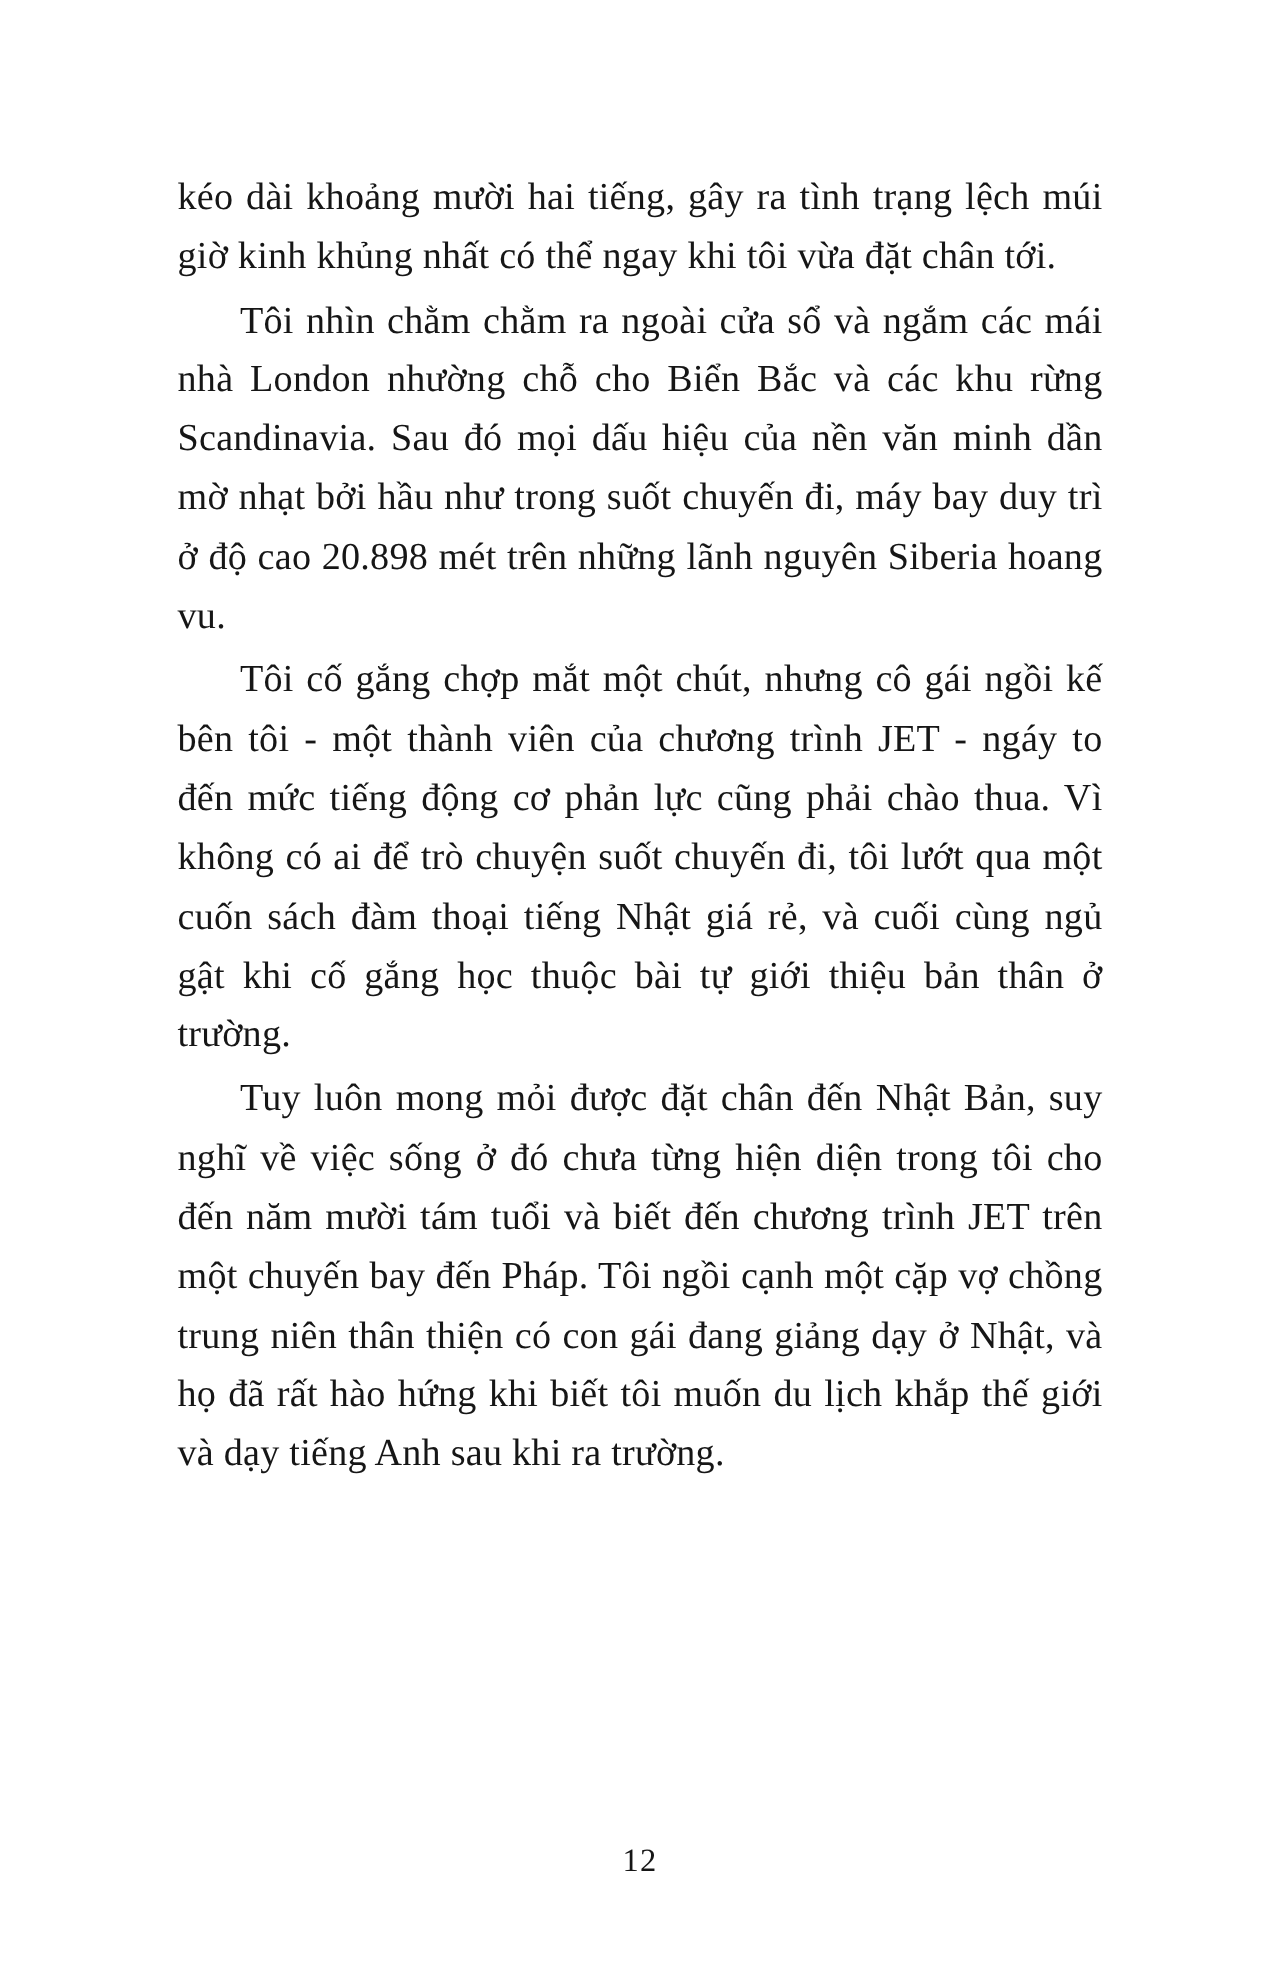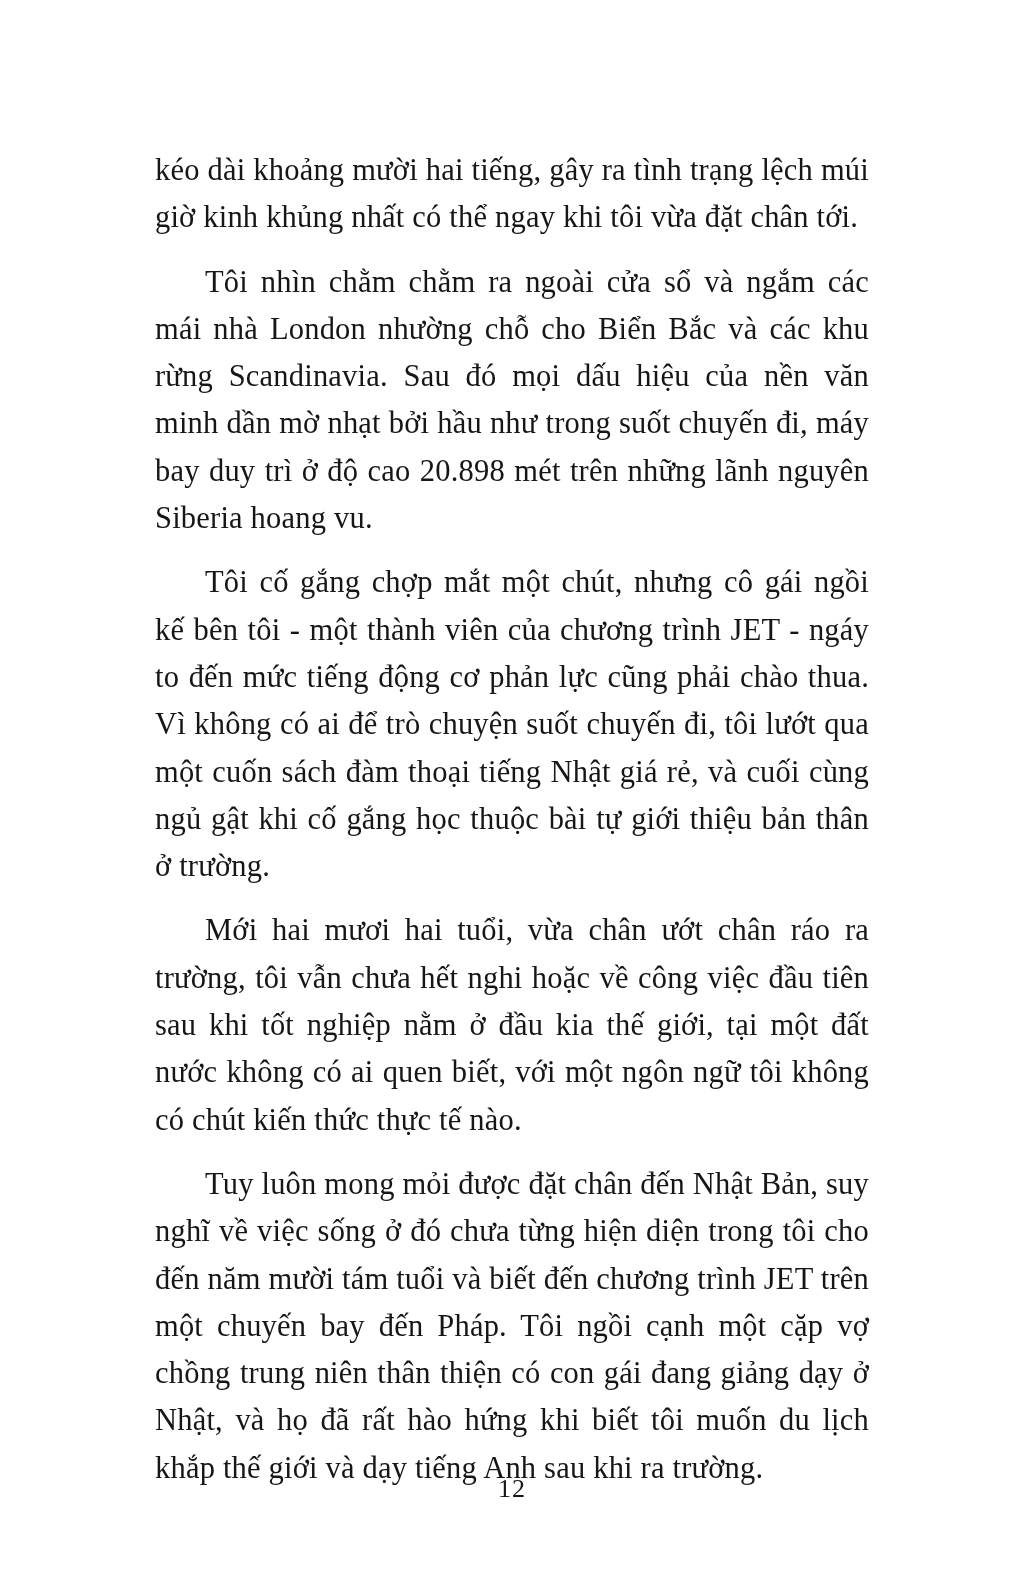--- a/index.html
+++ b/index.html
@@ -26,21 +26,21 @@
     position: absolute;
     top: 130px;
     left: 138px;
     width: 748px;
     font-size: 30.5px;
     line-height: 47.3px;
     text-align: justify;
     letter-spacing: 0.2px;
   }
   .para {
-    margin: 17px;
+    margin: 4px;
     padding: 0;
     text-indent: 0;
   }
   .para.indent {
     text-indent: 50px;
   }
   .page-number {
     position: absolute;
     top: 1473px;
     left: 138px;
@@ -52,17 +52,16 @@
   }
 </style>
 </head>
 <body>
 
 <div class="page">
   <div class="page-text">
       <p class="para">kéo dài khoảng mười hai tiếng, gây ra tình trạng lệch múi giờ kinh khủng nhất có thể ngay khi tôi vừa đặt chân tới.</p>
       <p class="para indent">Tôi nhìn chằm chằm ra ngoài cửa sổ và ngắm các mái nhà London nhường chỗ cho Biển Bắc và các khu rừng Scandinavia. Sau đó mọi dấu hiệu của nền văn minh dần mờ nhạt bởi hầu như trong suốt chuyến đi, máy bay duy trì ở độ cao 20.898 mét trên những lãnh nguyên Siberia hoang vu.</p>
       <p class="para indent">Tôi cố gắng chợp mắt một chút, nhưng cô gái ngồi kế bên tôi - một thành viên của chương trình JET - ngáy to đến mức tiếng động cơ phản lực cũng phải chào thua. Vì không có ai để trò chuyện suốt chuyến đi, tôi lướt qua một cuốn sách đàm thoại tiếng Nhật giá rẻ, và cuối cùng ngủ gật khi cố gắng học thuộc bài tự giới thiệu bản thân ở trường.</p>
-      <p class="para indent">Mới hai mươi hai tuổi, vừa chân ướt chân ráo ra trường, tôi vẫn chưa hết nghi hoặc về công việc đầu tiên sau khi tốt nghiệp nằm ở đầu kia thế giới, tại một đất nước không có ai quen biết, với một ngôn ngữ tôi không có chút kiến thức thực tế nào.</p>
       <p class="para indent">Tuy luôn mong mỏi được đặt chân đến Nhật Bản, suy nghĩ về việc sống ở đó chưa từng hiện diện trong tôi cho đến năm mười tám tuổi và biết đến chương trình JET trên một chuyến bay đến Pháp. Tôi ngồi cạnh một cặp vợ chồng trung niên thân thiện có con gái đang giảng dạy ở Nhật, và họ đã rất hào hứng khi biết tôi muốn du lịch khắp thế giới và dạy tiếng Anh sau khi ra trường.</p>
     </div>
   <div class="page-number">12</div>
 </div>
 
 </body></html>

